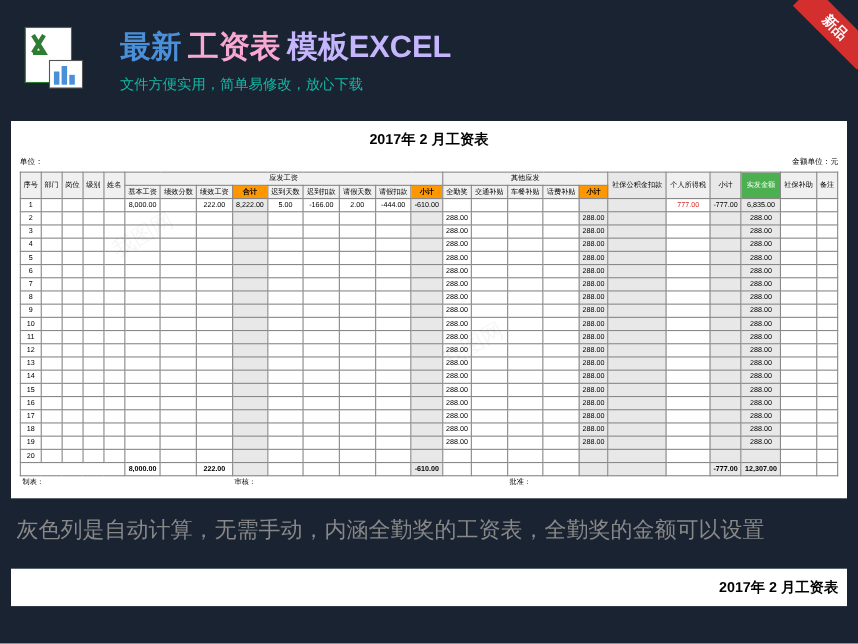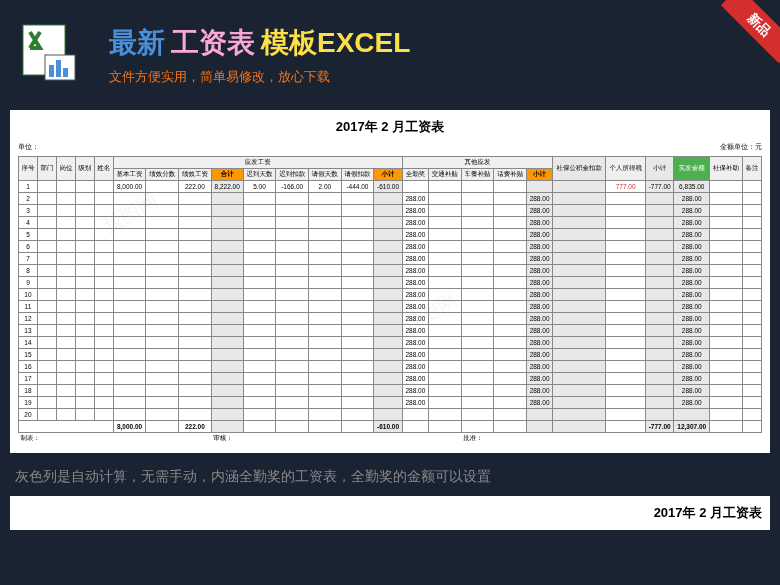--- a/index.html
+++ b/index.html
@@ -3,36 +3,36 @@
 <meta charset="utf-8">
 <style>
 *{margin:0;padding:0;box-sizing:border-box}
 body{width:780px;height:585px;background:#1a2332;font-family:"Microsoft YaHei",sans-serif;overflow:hidden;position:relative}
 .header{display:flex;align-items:center;padding:20px 15px;gap:24px}
 .excel-icon{width:70px;height:70px;flex-shrink:0}
 .header-text{flex:1}
 .title{font-size:28px;font-weight:bold;display:flex;gap:6px}
 .title .blue{color:#4a90d9}
 .title .yellow{color:#f9a8d4}
-.title .green{color:#fde047}
-.subtitle{color:#f97316;font-size:13px;margin-top:6px}
+.title .green{color:#c4b5fd}
+.subtitle{color:#14b8a6;font-size:13px;margin-top:6px}
 .badge{position:absolute;top:0;right:0;width:70px;height:70px;overflow:hidden}
 .badge-inner{position:absolute;top:12px;right:-20px;background:#d32f2f;color:#fff;padding:4px 28px;font-size:13px;transform:rotate(45deg);font-weight:bold}
 .sheet{background:#fff;margin:0 10px;padding:8px;font-size:7px}
 .sheet-title{text-align:center;font-size:13px;font-weight:bold;margin-bottom:6px}
 .sheet-meta{display:flex;justify-content:space-between;font-size:7px;margin-bottom:4px}
 table{width:100%;border-collapse:collapse;font-size:6.5px}
 th,td{border:1px solid #888;padding:1px 2px;text-align:center;white-space:nowrap;height:12px}
 th{background:#f0f0f0;font-weight:normal}
 .hl-orange{background:#ff9800;color:#000;font-weight:bold}
 .hl-green{background:#4caf50;color:#fff}
 .gray-col{background:#e8e8e8}
 .red-text{color:#d32f2f}
 .footer-row td{font-weight:bold}
-.desc{color:#888;font-size:14px;padding:15px 15px 10px}
+.desc{color:#888;font-size:20px;padding:15px 15px 22px}
 .bottom-strip{background:#fff;margin:0 10px;padding:8px;font-size:13px;text-align:right;font-weight:bold}
 .wm{position:absolute;color:rgba(0,0,0,0.04);font-size:20px;transform:rotate(-30deg);pointer-events:none}
 </style>
 </head>
 <body>
 
 <div class="badge">
     <div class="badge-inner">新品</div>
   </div>
 

